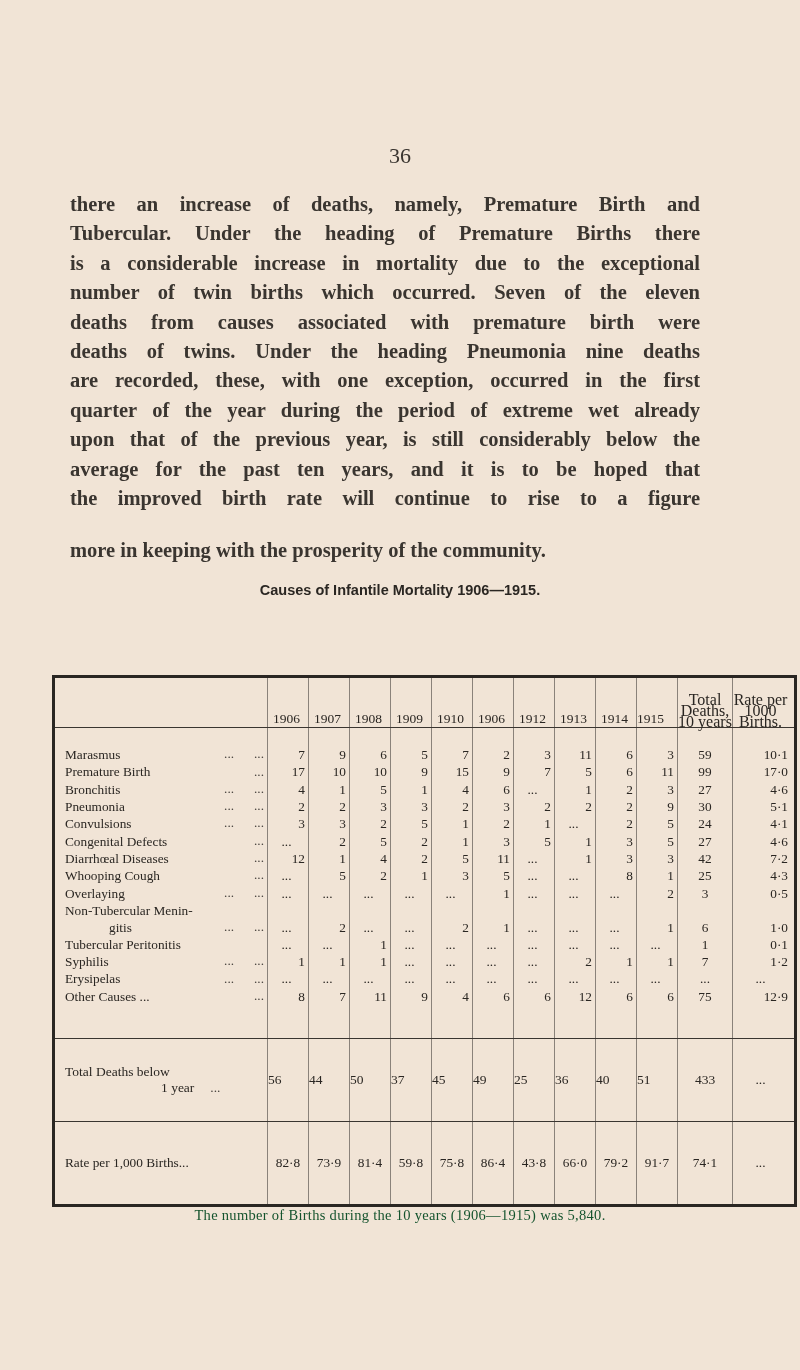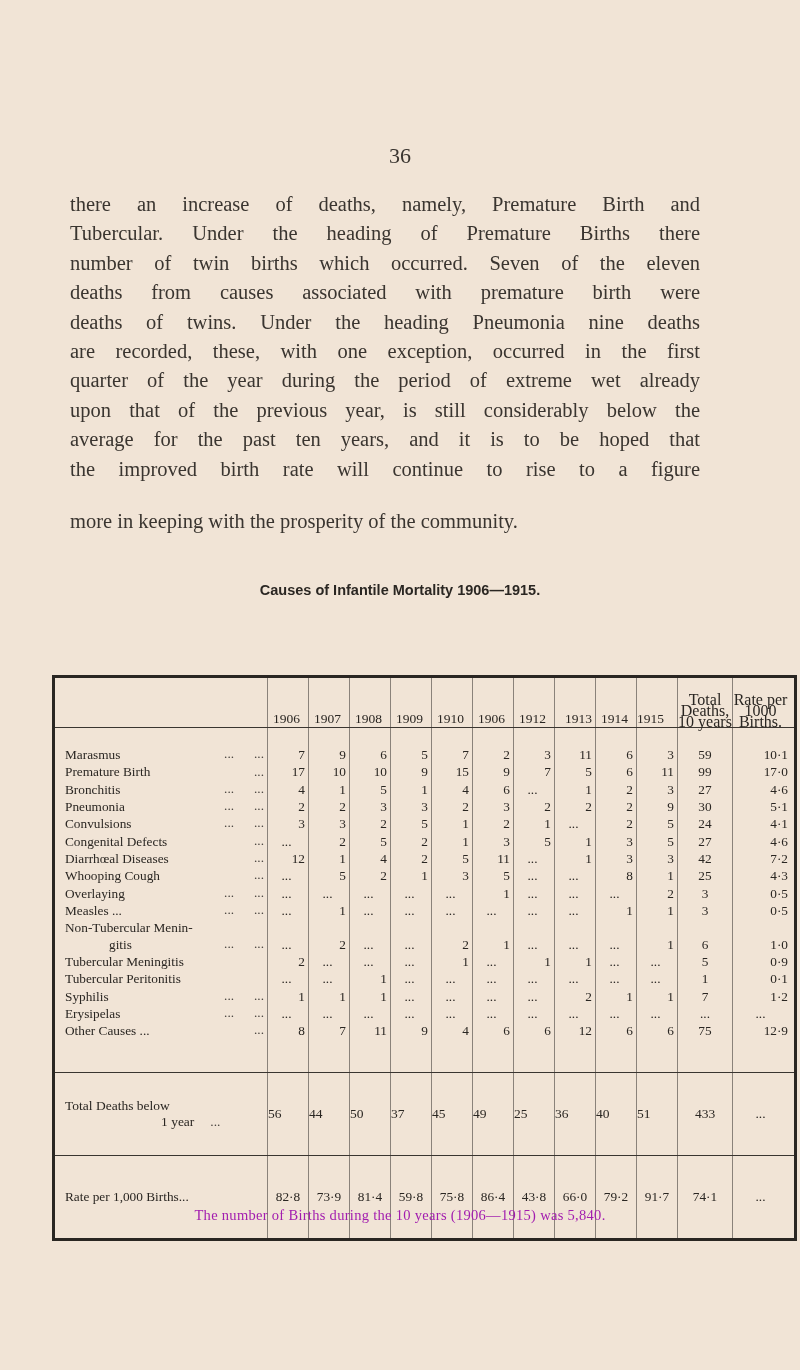--- a/index.html
+++ b/index.html
@@ -14,21 +14,21 @@
   .page-number {
     position: absolute; top: 143px; left: 0; width: 800px;
     text-align: center; font-size: 22px; color: #3a3530;
   }
   .text-block {
     position: absolute; top: 190px; left: 70px; width: 400px;
     font-size: 21px; line-height: 29.3px; color: #3a3530;
   }
   .line {
     display: block; white-space: nowrap; text-align: justify;
-    text-align-last: justify; width: 400px;
+    text-align-last: justify; width: 400px; font-weight: bold;
   }
   .line.last { text-align-last: left; }
   .title {
     position: absolute; top: 582px; left: 0; width: 800px;
     text-align: center; font-family: "Liberation Sans", sans-serif;
     font-weight: bold; font-size: 14.5px; color: #2a2622;
   }
   table.mort {
     position: absolute; left: 52px; top: 675px;
     border-collapse: collapse;
@@ -59,31 +59,32 @@
   tr.total td { height: 82px; vertical-align: middle; border-bottom: 1px solid #3a3530; font-size: 13.5px; }
   tr.total td.c-y { text-align: left; padding-right: 0 !important; }
   tr.rate td { height: 82px; vertical-align: middle; font-size: 13.3px; }
   tr.rate td.c-y { text-align: center; padding-right: 0 !important; }
   .dots { color: #4a4540; }
   .label-cell { position: relative; }
   .label-cell .dl { position: absolute; right: 3px; }
   .indent { padding-left: 44px; }
   .footer {
     position: absolute; top: 1207px; left: 0; width: 800px; text-align: center;
-    font-size: 14.5px; color: #a21caf; letter-spacing: 0.3px;
+    font-size: 14.5px; color: #14532d; letter-spacing: 0.3px;
   }
 </style>
 </head>
 <body>
 
 <div class="page-number">36</div>
 
 <div class="text-block" id="text-block" style="width: 660px; left: 70px; font-size: 20.5px; line-height: 29.4px;">
     <span class="line" style="width: 630px;">there an increase of deaths, namely, Premature Birth and</span>
     <span class="line" style="width: 630px;">Tubercular.  Under the heading of Premature Births there</span>
+    <span class="line" style="width: 630px;">is a considerable increase in mortality due to the exceptional</span>
     <span class="line" style="width: 630px;">number of twin births which occurred.  Seven of the eleven</span>
     <span class="line" style="width: 630px;">deaths from causes associated with premature birth were</span>
     <span class="line" style="width: 630px;">deaths of twins.  Under the heading Pneumonia nine deaths</span>
     <span class="line" style="width: 630px;">are recorded, these, with one exception, occurred in the first</span>
     <span class="line" style="width: 630px;">quarter of the year during the period of extreme wet already</span>
     <span class="line" style="width: 630px;">upon that of the previous year, is still considerably below the</span>
     <span class="line" style="width: 630px;">average for the past ten years, and it is to be hoped that</span>
     <span class="line" style="width: 630px;">the improved birth rate will continue to rise to a figure</span>
     <span class="line last" style="width: 630px; margin-top: 23px;">more in keeping with the prosperity of the community.</span>
   </div>
@@ -94,21 +95,21 @@
   <thead>
     <tr id="head-row">
       <th class="c-label"></th>
     <th class="c-y" style="text-align: center; padding-right: 0px;">1906</th>
         <th class="c-y" style="text-align: center; padding-right: 0px; margin-left: 20px;">1907</th>
         <th class="c-y" style="text-align: center; padding-right: 0px;">1908</th>
         <th class="c-y" style="text-align: center; padding-right: 0px;">1909</th>
         <th class="c-y" style="text-align: center; padding-right: 0px;">1910</th>
         <th class="c-y" style="text-align: center; padding-right: 0px;">1906</th>
         <th class="c-y" style="text-align: center; padding-right: 0px;">1912</th>
-        <th class="c-y" style="text-align: right; padding-right: 0px;">1913</th>
+        <th class="c-y" style="text-align: center; padding-right: 0px;">1913</th>
         <th class="c-y" style="text-align: center; padding-right: 0px;">1914</th>
         <th class="c-y" style="text-align: left; padding-right: 0px;">1915</th>
         <th class="c-tot small" style="text-align: center; padding-right: 0px;">
           <div>Total</div>
           <div>Deaths,</div>
           <div>10 years</div>
         </th>
         <th class="c-rate small" style="text-align: center; padding-right: 0px;">
           <div>Rate per</div>
           <div>1000</div>
@@ -260,64 +261,34 @@
         <td class="c-y" style="text-align: center;">...</td>
         <td class="c-y" style="text-align: center;">...</td>
         <td class="c-y">1</td>
         <td class="c-y" style="text-align: center;">...</td>
         <td class="c-y" style="text-align: center;">...</td>
         <td class="c-y" style="text-align: center;">...</td>
         <td class="c-y">2</td>
         <td class="c-tot">3</td>
         <td class="c-rate">0·5</td>
       </tr>
-      <tr class="data">
-        <td class="c-label label-cell"><span>Measles ...</span><span class="dl dots" style="bottom: 1px; white-space: pre;">...      ...</span></td>
-        <td class="c-y" style="text-align: center;">...</td>
-        <td class="c-y">1</td>
-        <td class="c-y" style="text-align: center;">...</td>
-        <td class="c-y" style="text-align: center;">...</td>
-        <td class="c-y" style="text-align: center;">...</td>
-        <td class="c-y" style="text-align: center;">...</td>
-        <td class="c-y" style="text-align: center;">...</td>
-        <td class="c-y" style="text-align: center;">...</td>
-        <td class="c-y">1</td>
-        <td class="c-y">1</td>
-        <td class="c-tot">3</td>
-        <td class="c-rate">0·5</td>
-      </tr>
       <tr class="data two">
         <td class="c-label label-cell"><span>Non-Tubercular Menin-</span><br><span class="indent">gitis</span><span class="dl dots" style="bottom: 1px; white-space: pre;">...      ...</span></td>
         <td class="c-y" style="text-align: center;">...</td>
         <td class="c-y">2</td>
         <td class="c-y" style="text-align: center;">...</td>
         <td class="c-y" style="text-align: center;">...</td>
         <td class="c-y">2</td>
         <td class="c-y">1</td>
         <td class="c-y" style="text-align: center;">...</td>
         <td class="c-y" style="text-align: center;">...</td>
         <td class="c-y" style="text-align: center;">...</td>
         <td class="c-y">1</td>
         <td class="c-tot">6</td>
         <td class="c-rate">1·0</td>
-      </tr>
-      <tr class="data">
-        <td class="c-label label-cell"><span>Tubercular Meningitis</span></td>
-        <td class="c-y">2</td>
-        <td class="c-y" style="text-align: center;">...</td>
-        <td class="c-y" style="text-align: center;">...</td>
-        <td class="c-y" style="text-align: center;">...</td>
-        <td class="c-y">1</td>
-        <td class="c-y" style="text-align: center;">...</td>
-        <td class="c-y">1</td>
-        <td class="c-y">1</td>
-        <td class="c-y" style="text-align: center;">...</td>
-        <td class="c-y" style="text-align: center;">...</td>
-        <td class="c-tot">5</td>
-        <td class="c-rate">0·9</td>
       </tr>
       <tr class="data">
         <td class="c-label label-cell"><span>Tubercular Peritonitis</span></td>
         <td class="c-y" style="text-align: center;">...</td>
         <td class="c-y" style="text-align: center;">...</td>
         <td class="c-y">1</td>
         <td class="c-y" style="text-align: center;">...</td>
         <td class="c-y" style="text-align: center;">...</td>
         <td class="c-y" style="text-align: center;">...</td>
         <td class="c-y" style="text-align: center;">...</td>

